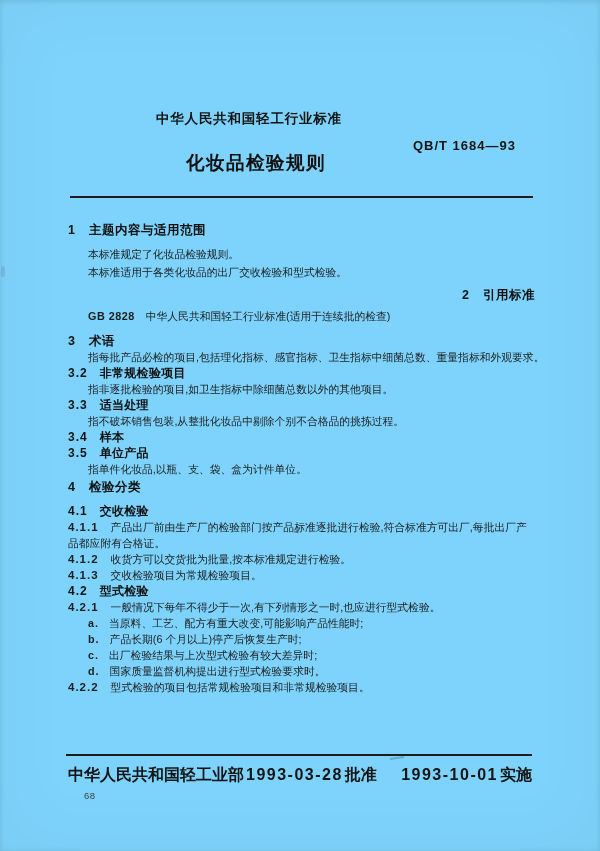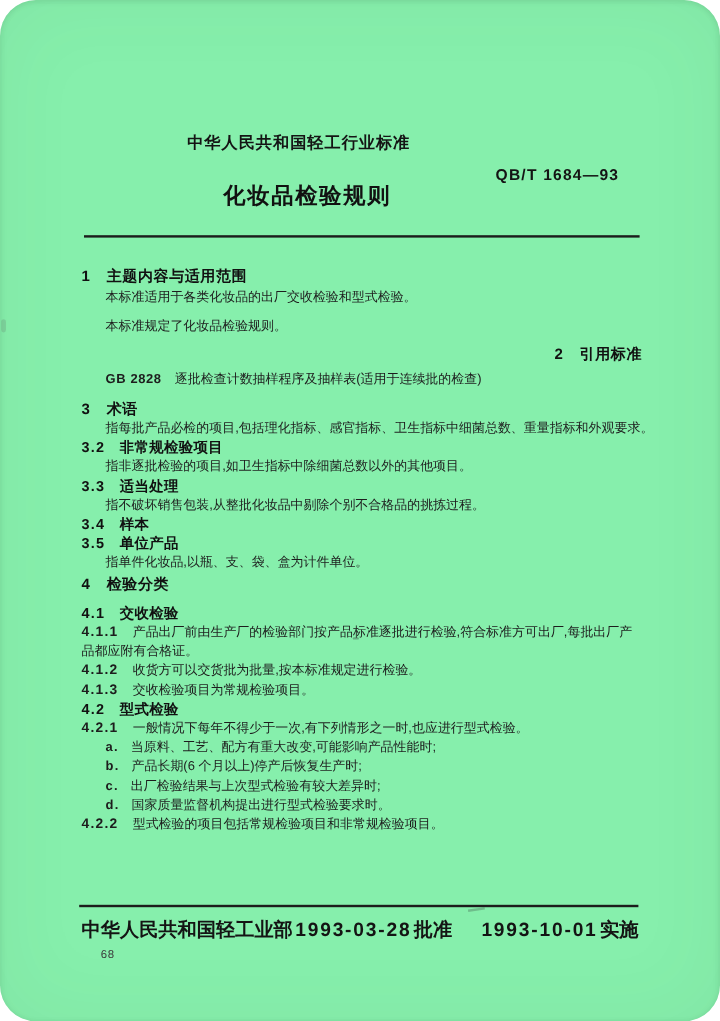--- a/index.html
+++ b/index.html
@@ -1,29 +1,28 @@
 <!DOCTYPE html>
 <html><head>
 <meta charset="utf-8">
 <style>
   * { box-sizing: border-box; }
   html, body { margin: 0; padding: 0; background: #ffffff; }
   .page {
     position: relative;
     width: 600px;
     height: 851px;
-    background: #86efac;
+    background: #7dd3fc;
     overflow: hidden;
     font-family: "Liberation Sans", "DejaVu Sans", sans-serif;
     color: #1a1a1a;
     box-shadow: inset 0 0 70px rgba(80,78,70,0.06),
                 inset 0 2px 5px rgba(0,0,0,0.05),
                 inset -2px 0 6px rgba(0,0,0,0.03),
                 inset 2px 0 6px rgba(0,0,0,0.03);
-    border-radius: 30px;
   }
 
   
   .org-line {
     position: absolute; top: 110px; left: 156px;
     font-size: 13.5px; font-weight: 700; letter-spacing: 0.8px; color: #141414;
   }
   .std-code {
     position: absolute; top: 138px; right: 84px;
     font-size: 13px; font-weight: 700; letter-spacing: 1px; color: #141414;
@@ -89,28 +88,28 @@
   <div class="org-line">中华人民共和国轻工行业标准</div>
   <div class="std-code">QB/T 1684—93</div>
   <h1 class="doc-title">化妆品检验规则</h1>
   <div class="rule rule-top"></div>
 
   <main class="content">
 
     <div class="h1 mt12">
       <span class="num">1</span><span>主题内容与适用范围</span>
     </div>
+    <p class="p mt8">本标准规定了化妆品检验规则。</p>
     <p class="p mt2">本标准适用于各类化妆品的出厂交收检验和型式检验。</p>
-    <p class="p mt8">本标准规定了化妆品检验规则。</p>
 
     <div class="h1 mt7">
       <span class="num">2</span><span>引用标准</span>
     </div>
     <p class="p ref mt5">
-      <span class="num">GB 2828</span><span>逐批检查计数抽样程序及抽样表(适用于连续批的检查)</span>
+      <span class="num">GB 2828</span><span>中华人民共和国轻工行业标准(适用于连续批的检查)</span>
     </p>
 
     <div class="h1 mt9">
       <span class="num">3</span><span>术语</span>
     </div>
 
     <p class="p">指每批产品必检的项目,包括理化指标、感官指标、卫生指标中细菌总数、重量指标和外观要求。</p>
 
     <div class="h2">
       <span class="num">3.2</span><span>非常规检验项目</span>

